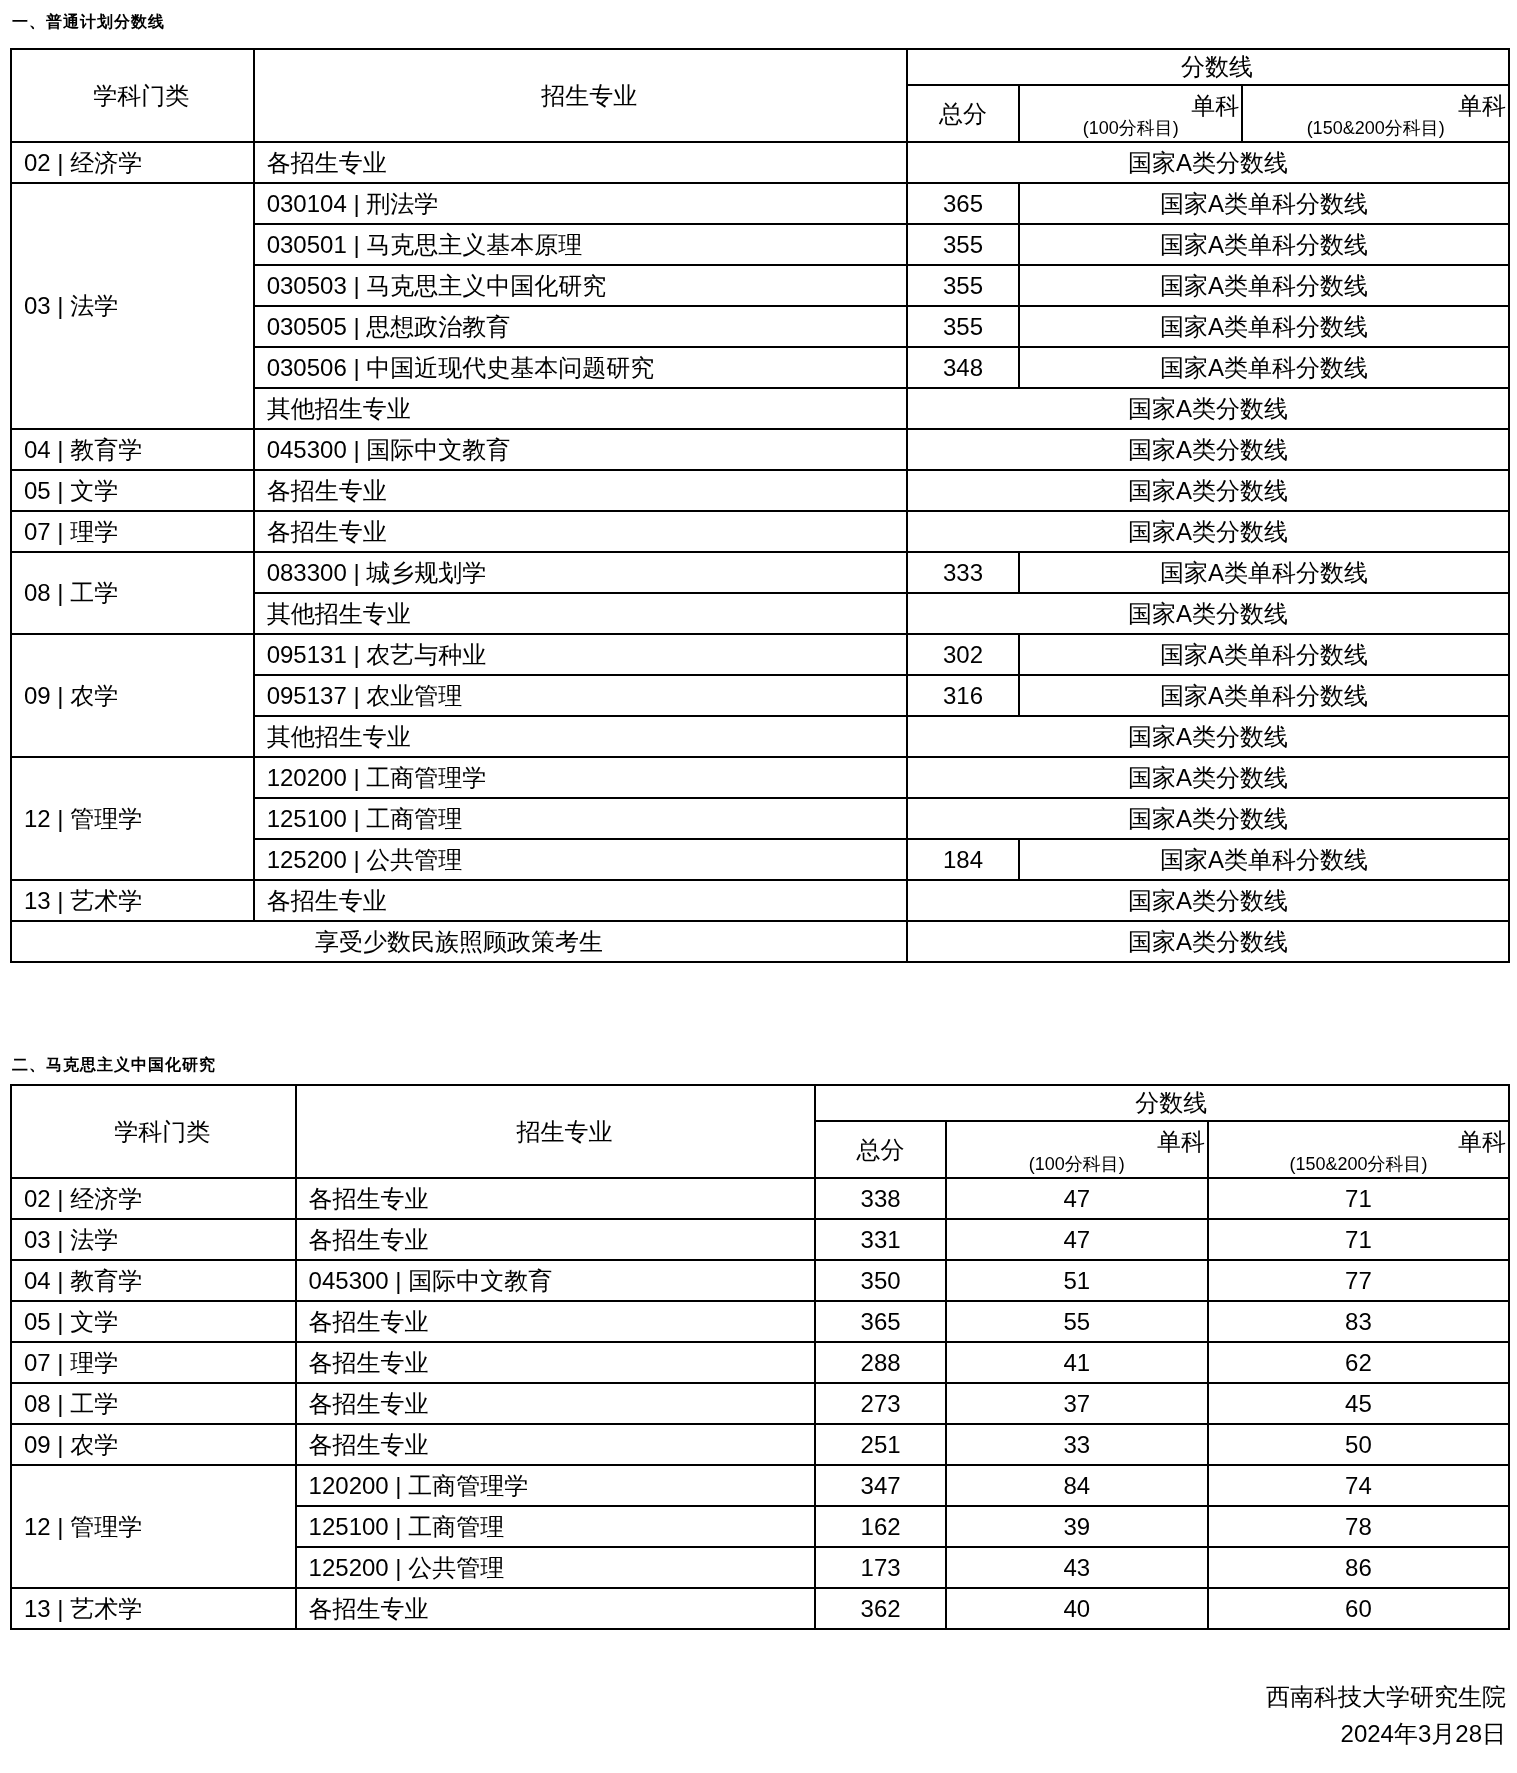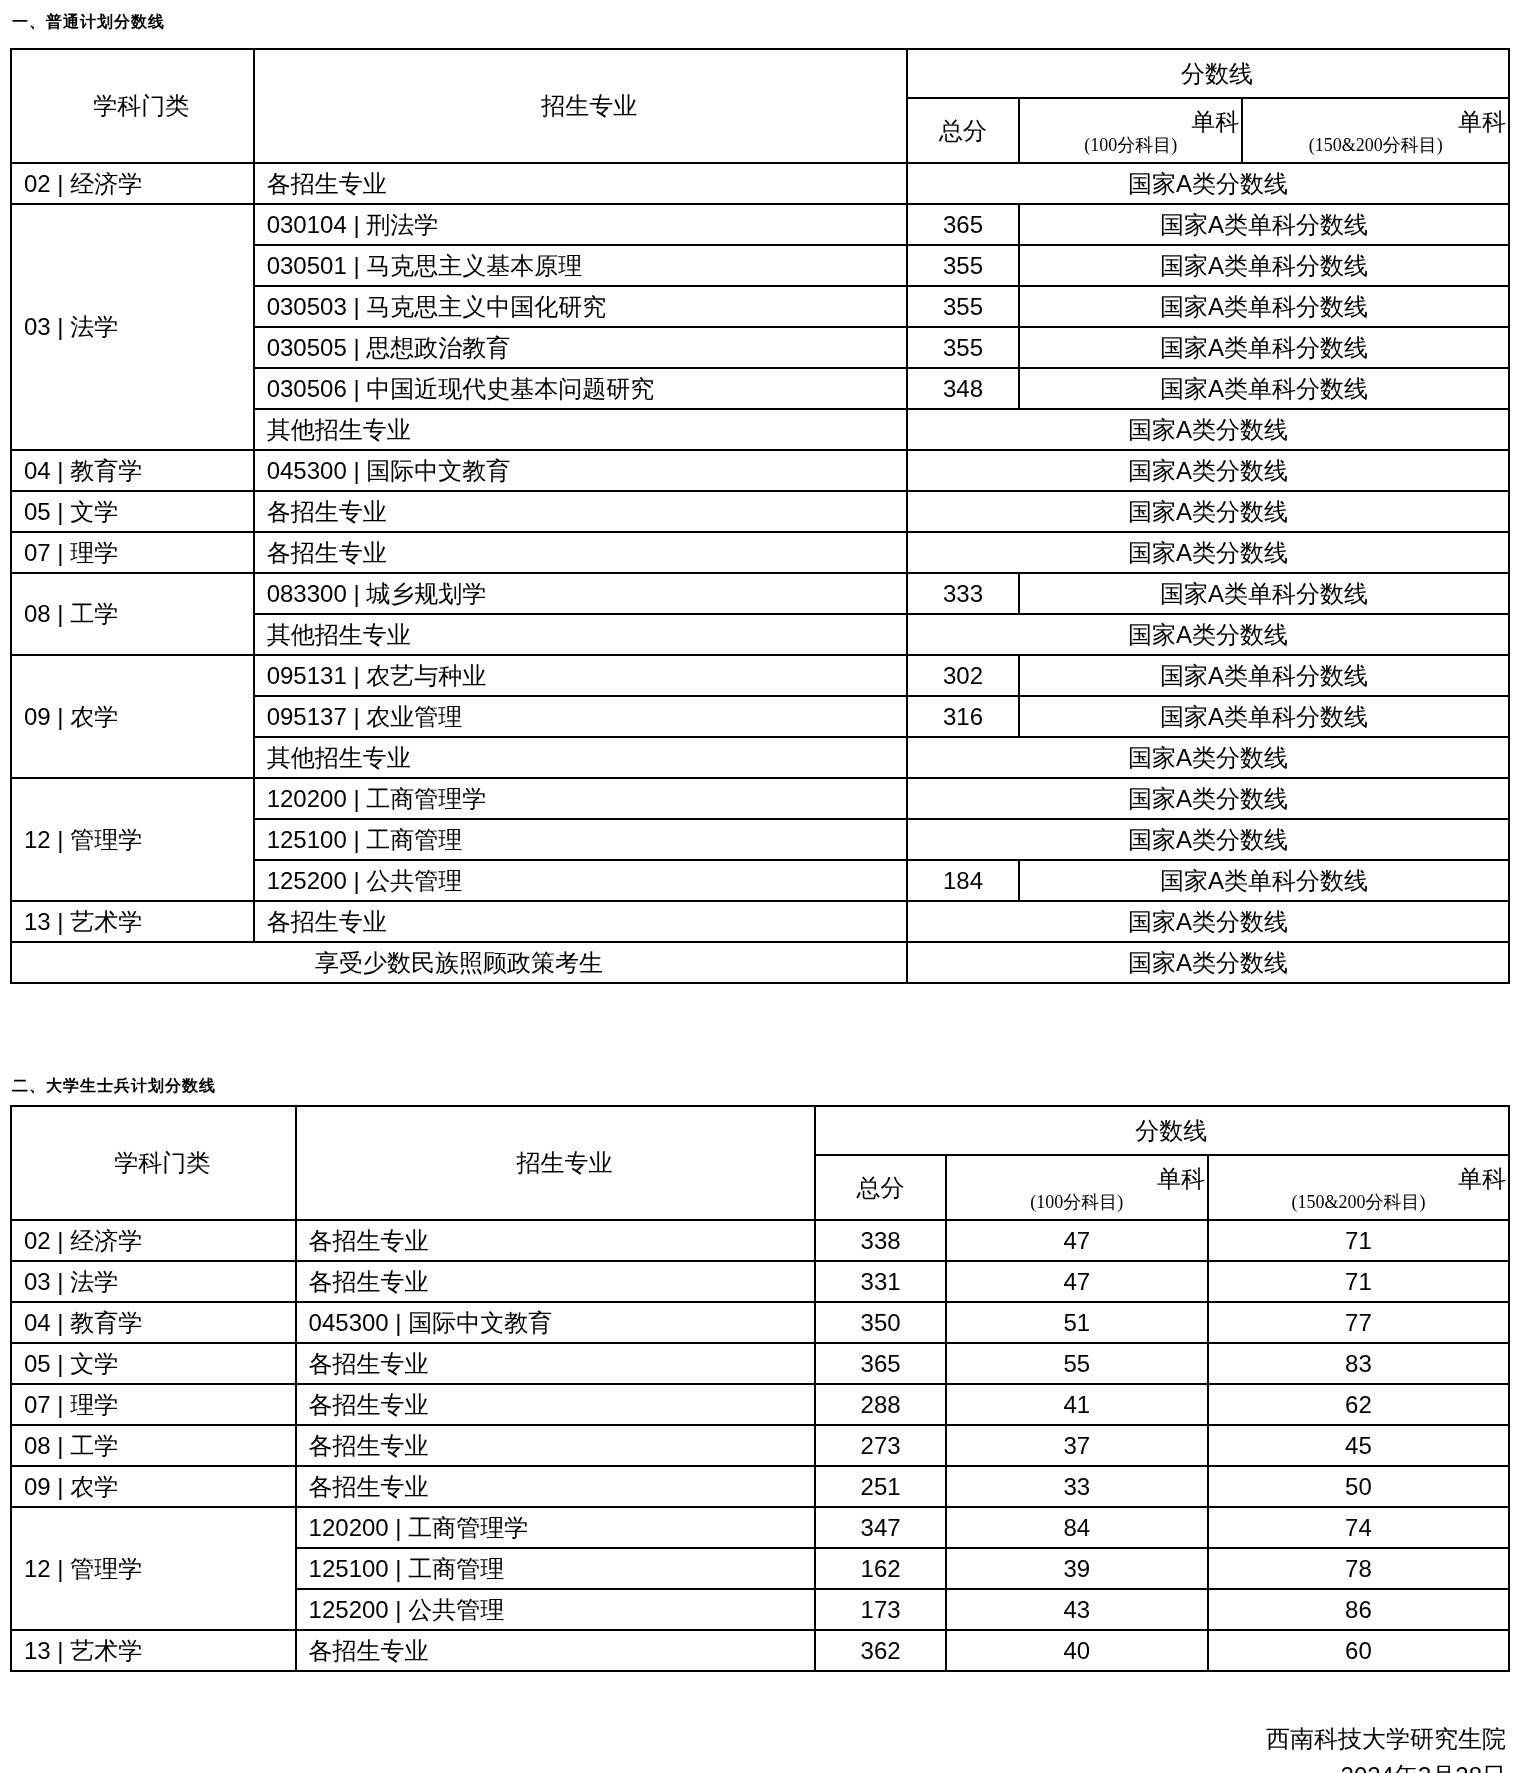--- a/index.html
+++ b/index.html
@@ -31,22 +31,22 @@
     border: 2px solid #000000;
     font-size: 24px;
     padding: 0 4px 0 12px;
     vertical-align: middle;
     white-space: nowrap;
     overflow: hidden;
     text-align: left;
   }
   .score td.c { text-align: center; padding: 0 2px; }
   .score thead td { text-align: center; padding: 0 2px; }
-  .score tr.h1 td { height: 49px; padding-left: 20px; }
-  .score tr.h2 td { height: 65px; font-family: Liberation Serif, serif; }
+  .score tr.h1 td { height: 36px; padding-left: 20px; }
+  .score tr.h2 td { height: 57px; }
   .score tbody tr td { height: 41px; }
 
   .hmain { display: block; line-height: 27px; text-align: right; }
   .sub { display: block; font-size: 18px; line-height: 16px; margin-top: 1px; }
 
   .footer {
     margin-top: 48px;
     text-align: right;
     font-size: 24px;
     line-height: 37px;
@@ -181,21 +181,21 @@
           <td>各招生专业</td>
           <td colspan="3" class="c">国家A类分数线</td>
         </tr>
         <tr>
           <td colspan="2" class="c">享受少数民族照顾政策考生</td>
           <td colspan="3" class="c">国家A类分数线</td>
         </tr>
       </tbody>
   </table>
 
-  <div class="section-title" id="title2">二、大学生士兵计划分数线</div>
+  <div class="section-title" id="title2">二、马克思主义中国化研究</div>
 
   <table class="score">
     <colgroup>
       <col style="width:19.0%">
       <col style="width:34.7%">
       <col style="width:8.7%">
       <col style="width:17.5%">
       <col style="width:20.1%">
     </colgroup>
     <thead>

